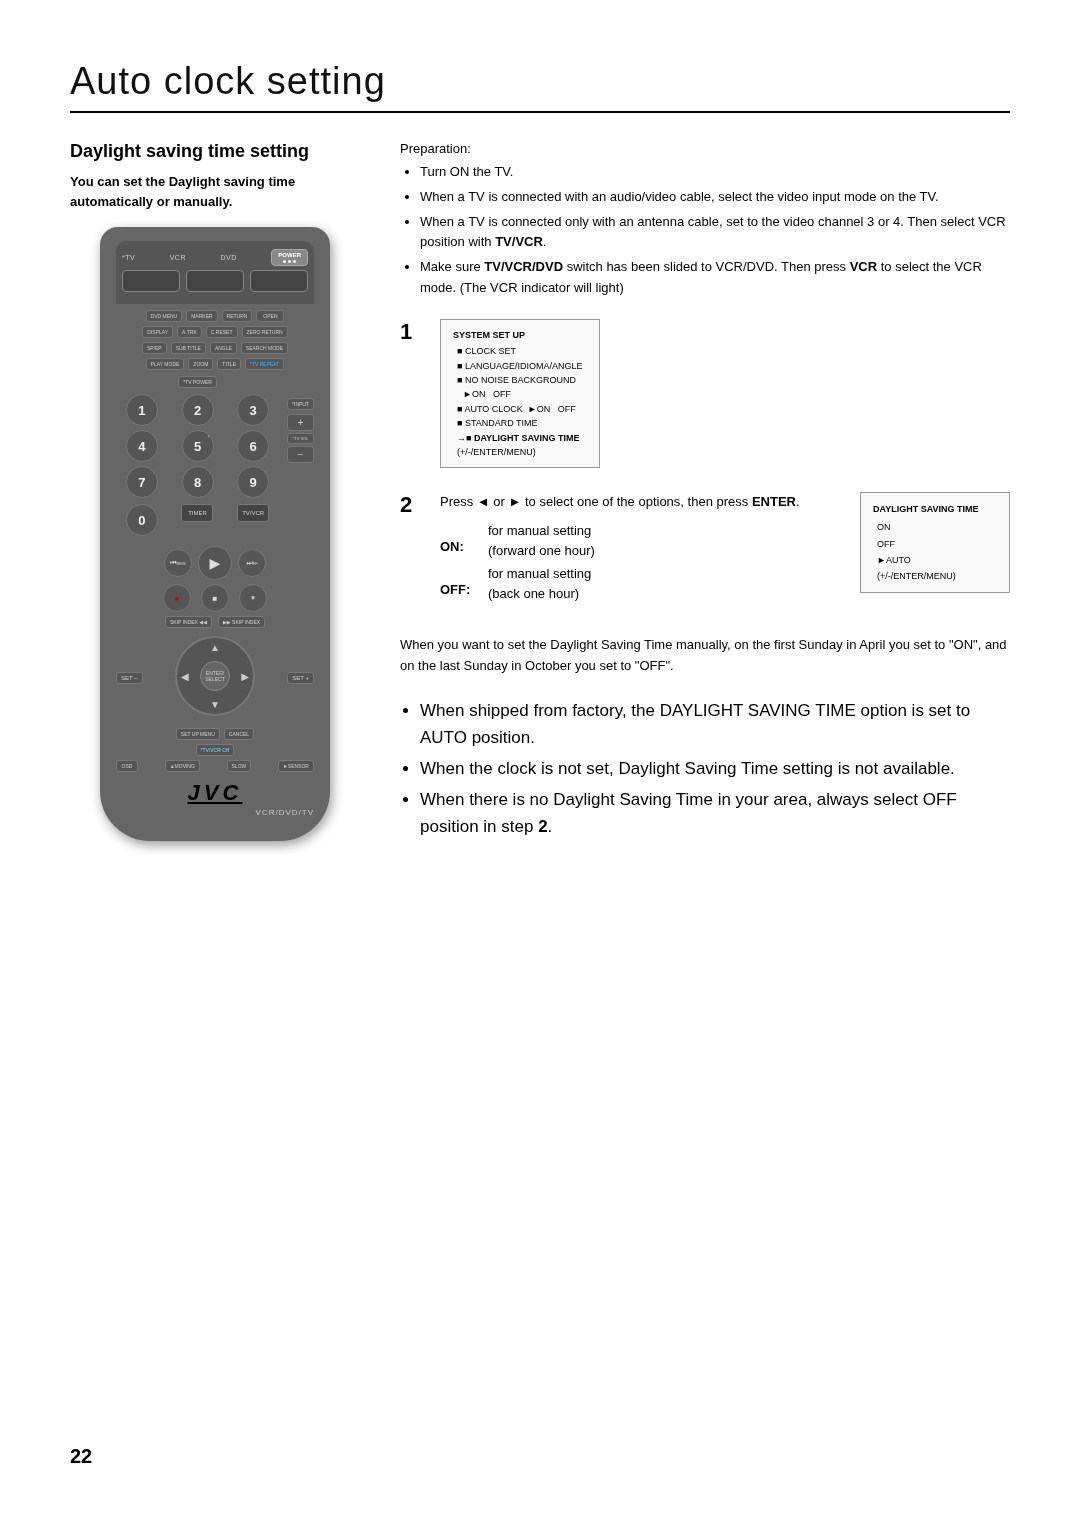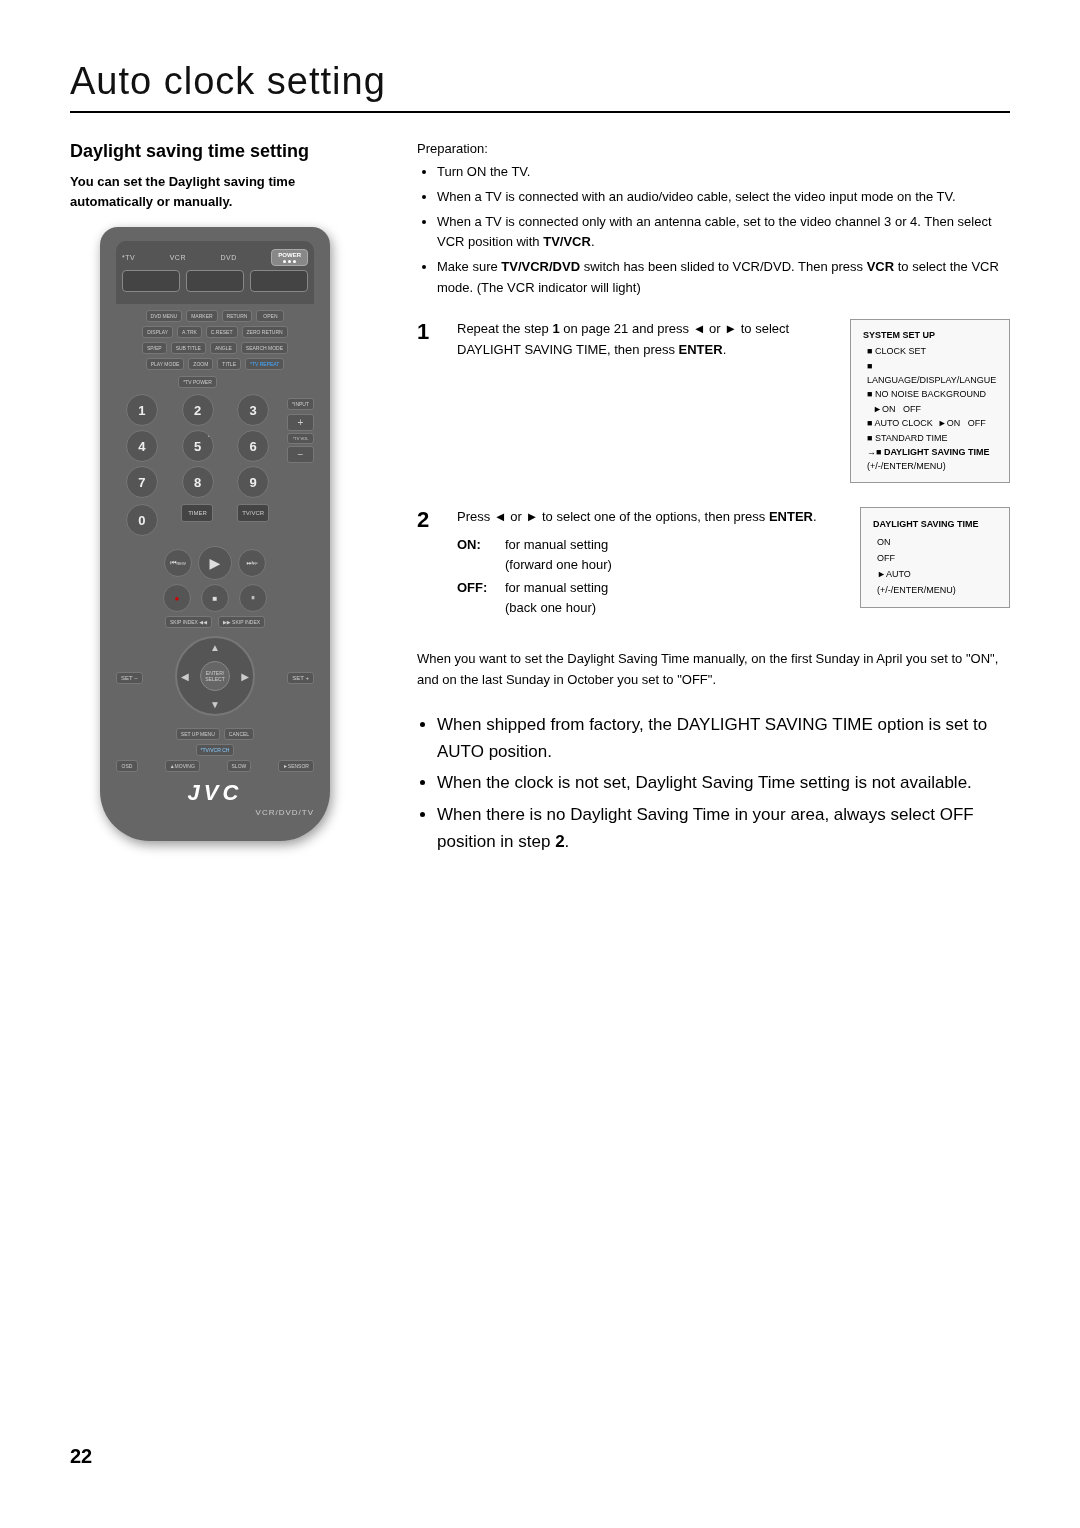--- a/index.html
+++ b/index.html
@@ -19,21 +19,21 @@
       margin-bottom: 8px;
       color: #111;
     }
     hr.title-rule {
       border: none;
       border-top: 2px solid #000;
       margin-bottom: 28px;
     }
     .main-layout {
       display: flex;
-      gap: 57px;
+      gap: 40px;
     }
     .left-col {
       width: 290px;
       flex-shrink: 0;
     }
     .right-col {
       flex: 1;
     }
     .section-heading {
       font-size: 18px;
@@ -223,26 +223,27 @@
     .nav-down { bottom: 4px; left: 50%; transform: translateX(-50%); }
     .nav-left { left: 4px; top: 50%; transform: translateY(-50%); }
     .nav-right { right: 4px; top: 50%; transform: translateY(-50%); }
     .remote-bottom-row {
       display: flex;
       justify-content: space-between;
       margin-top: 4px;
     }
     .jvc-logo {
       text-align: center;
-      color: #ffffff;
+      color: #000000;
       font-size: 22px;
       font-weight: bold;
       letter-spacing: 4px;
       font-style: italic;
       margin: 8px 0 2px 0;
+      text-decoration: underline;
     }
     .vcr-label {
       text-align: right;
       color: #ccc;
       font-size: 8px;
       letter-spacing: 1px;
     }
     
     .step-block {
       display: flex;
@@ -286,21 +287,21 @@
     .options-block {
       margin: 8px 0 8px 0;
     }
     .option-row {
       display: flex;
       gap: 8px;
       margin-bottom: 4px;
       font-size: 13px;
       line-height: 1.5;
     }
-    .option-key { font-weight: bold; min-width: 40px; }
+    .option-key { font-weight: bold; min-width: 40px; margin-top: 16px; }
     .option-desc {}
     .para-text {
       font-size: 13px;
       line-height: 1.6;
       margin-bottom: 20px;
     }
     .notes-section {}
     .notes-heading { font-weight: bold; font-size: 13px; margin-bottom: 6px; }
     .notes-list { list-style: disc; padding-left: 20px; }
     .notes-list li { font-size: 17px; line-height: 1.6; margin-bottom: 4px; }
@@ -478,27 +479,24 @@
         <li>When a TV is connected with an audio/video cable, select the video input mode on the TV.</li>
         <li>When a TV is connected only with an antenna cable, set to the video channel 3 or 4. Then select VCR position with <b>TV/VCR</b>.</li>
         <li>Make sure <b>TV/VCR/DVD</b> switch has been slided to VCR/DVD. Then press <b>VCR</b> to select the VCR mode. (The VCR indicator will light)</li>
       </ul>
     </div>
 
     <div class="step-block">
       <div class="step-number">1</div>
       <div class="step-content">
         <div class="step-row">
-          <div class="step-text">
-            Repeat the step <b>1</b> on page 21 and press ◄ or ► to select DAYLIGHT SAVING TIME, then press <b>ENTER</b>.
-          </div>
           <div class="menu-box">
             <div class="menu-box-title">SYSTEM SET UP</div>
             <div class="menu-item">■ CLOCK SET</div>
-            <div class="menu-item">■ LANGUAGE/DISPLAY/LANGUE</div>
+            <div class="menu-item">■ LANGUAGE/IDIOMA/ANGLE</div>
             <div class="menu-item">■ NO NOISE BACKGROUND</div>
             <div class="menu-item menu-indent">►ON &nbsp; OFF</div>
             <div class="menu-item">■ AUTO CLOCK &nbsp;►ON &nbsp; OFF</div>
             <div class="menu-item">■ STANDARD TIME</div>
             <div class="menu-item menu-item-selected">→■ DAYLIGHT SAVING TIME</div>
             <div class="menu-item">(+/-/ENTER/MENU)</div>
           </div>
         </div>
       </div>
     </div>

